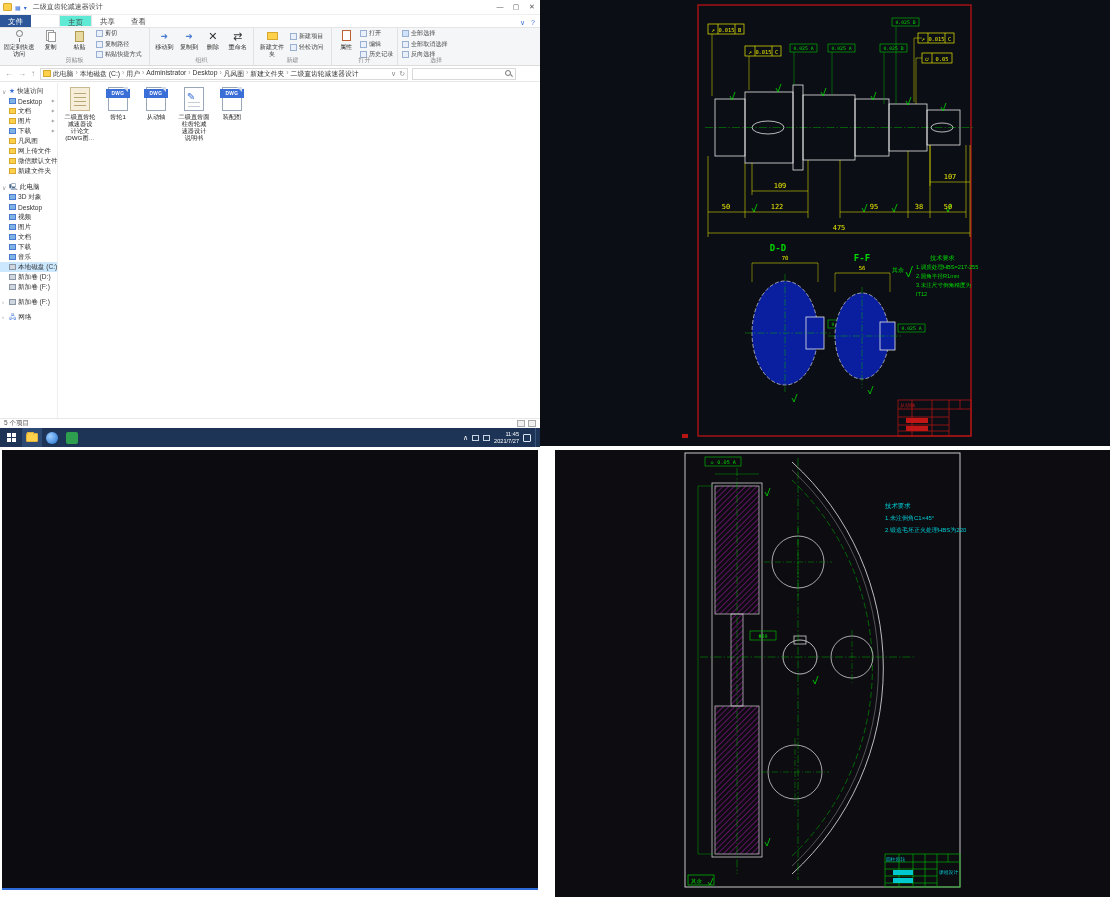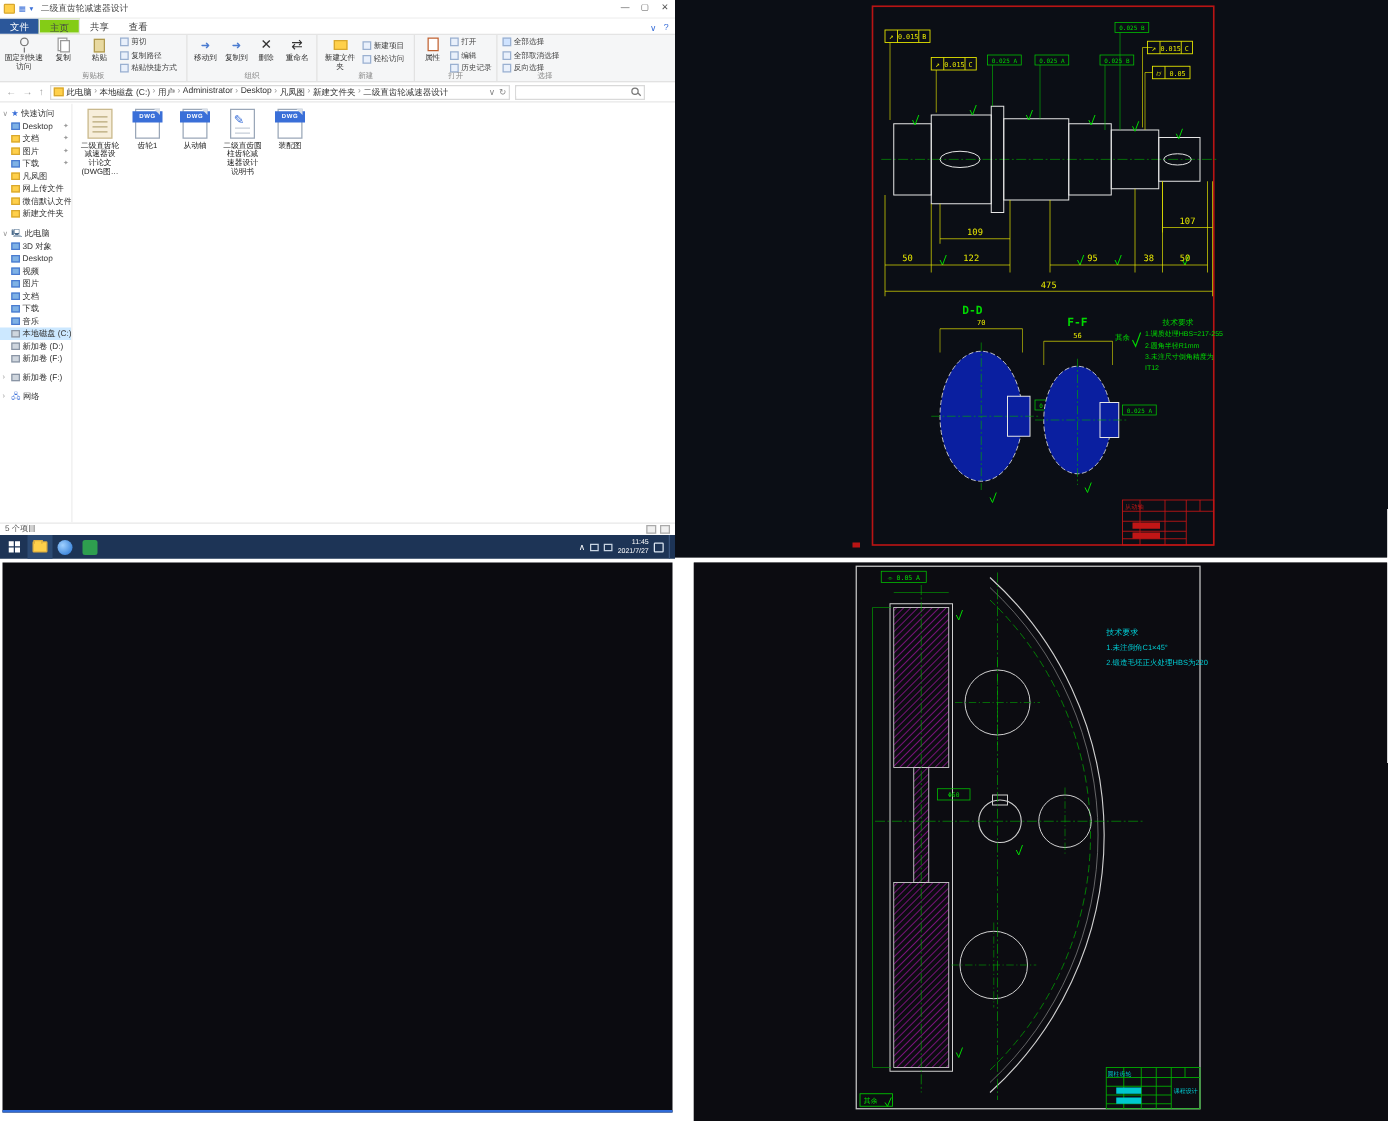--- a/index.html
+++ b/index.html
@@ -16,21 +16,21 @@
   
   .titlebar{position:absolute;left:0;top:0;width:540px;height:15px;background:#fff;border-bottom:1px solid #eee;display:flex;align-items:center;font-size:7px;color:#333;}
   .tb-ico{width:9px;height:8px;background:#ffd04a;border:1px solid #d8a72e;border-radius:1px;margin:0 3px 0 3px;}
   .qat{display:flex;gap:3px;color:#3a6fd8;font-size:6px;margin-right:6px;}
   .title-text{flex:0 1 auto;color:#444;}
   .win-controls{margin-left:auto;display:flex;}
   .win-controls div{width:16px;height:14px;text-align:center;line-height:14px;font-size:7px;color:#555;}
   .tabrow{position:absolute;left:0;top:15px;width:540px;height:13px;background:#fff;border-bottom:1px solid #e4e4e4;display:flex;align-items:flex-end;font-size:7.5px;text-align:center;}
   .tab-file{color:#fff;background:#2b579a;padding:1px 8px;height:12px;line-height:11px;}
   .tab{padding:1px 8px;color:#444;height:12px;line-height:11px;}
-  .tab.sel{border:1px solid #e4e4e4;border-bottom:1px solid #f5f6f7;background:#84cc16;}
+  .tab.sel{border:1px solid #e4e4e4;border-bottom:1px solid #f5f6f7;background:#5eead4;margin-left:28px;}
   .tab-right{margin-left:auto;display:flex;gap:6px;padding-right:5px;color:#3a6fd8;font-size:7px;}
   .ribbon{position:absolute;left:0;top:28px;width:540px;height:38px;background:#f5f6f7;border-bottom:1px solid #dcdcdc;display:flex;font-size:6.3px;color:#333;}
   .rgroup{position:relative;height:100%;border-right:1px solid #e2e2e2;padding:1px 2px 8px 2px;display:flex;align-items:flex-start;}
   .rgroup .glabel{position:absolute;bottom:0;left:0;right:0;text-align:center;color:#888;font-size:6px;}
   .bigbtn{width:27px;text-align:center;margin:0 1px;}
   .bigbtn .bic{width:13px;height:12px;margin:1px auto 1px auto;position:relative;}
   .bigbtn .blab{line-height:7px;font-size:6.1px;}
   .smallcol{display:flex;flex-direction:column;justify-content:flex-start;gap:1.5px;margin-left:2px;}
   .smallrow{display:flex;align-items:center;gap:2px;white-space:nowrap;font-size:6.1px;color:#444;}
   .sic{width:7px;height:7px;flex:0 0 7px;border:1px solid #9ab0d0;background:#e9f0fb;}

